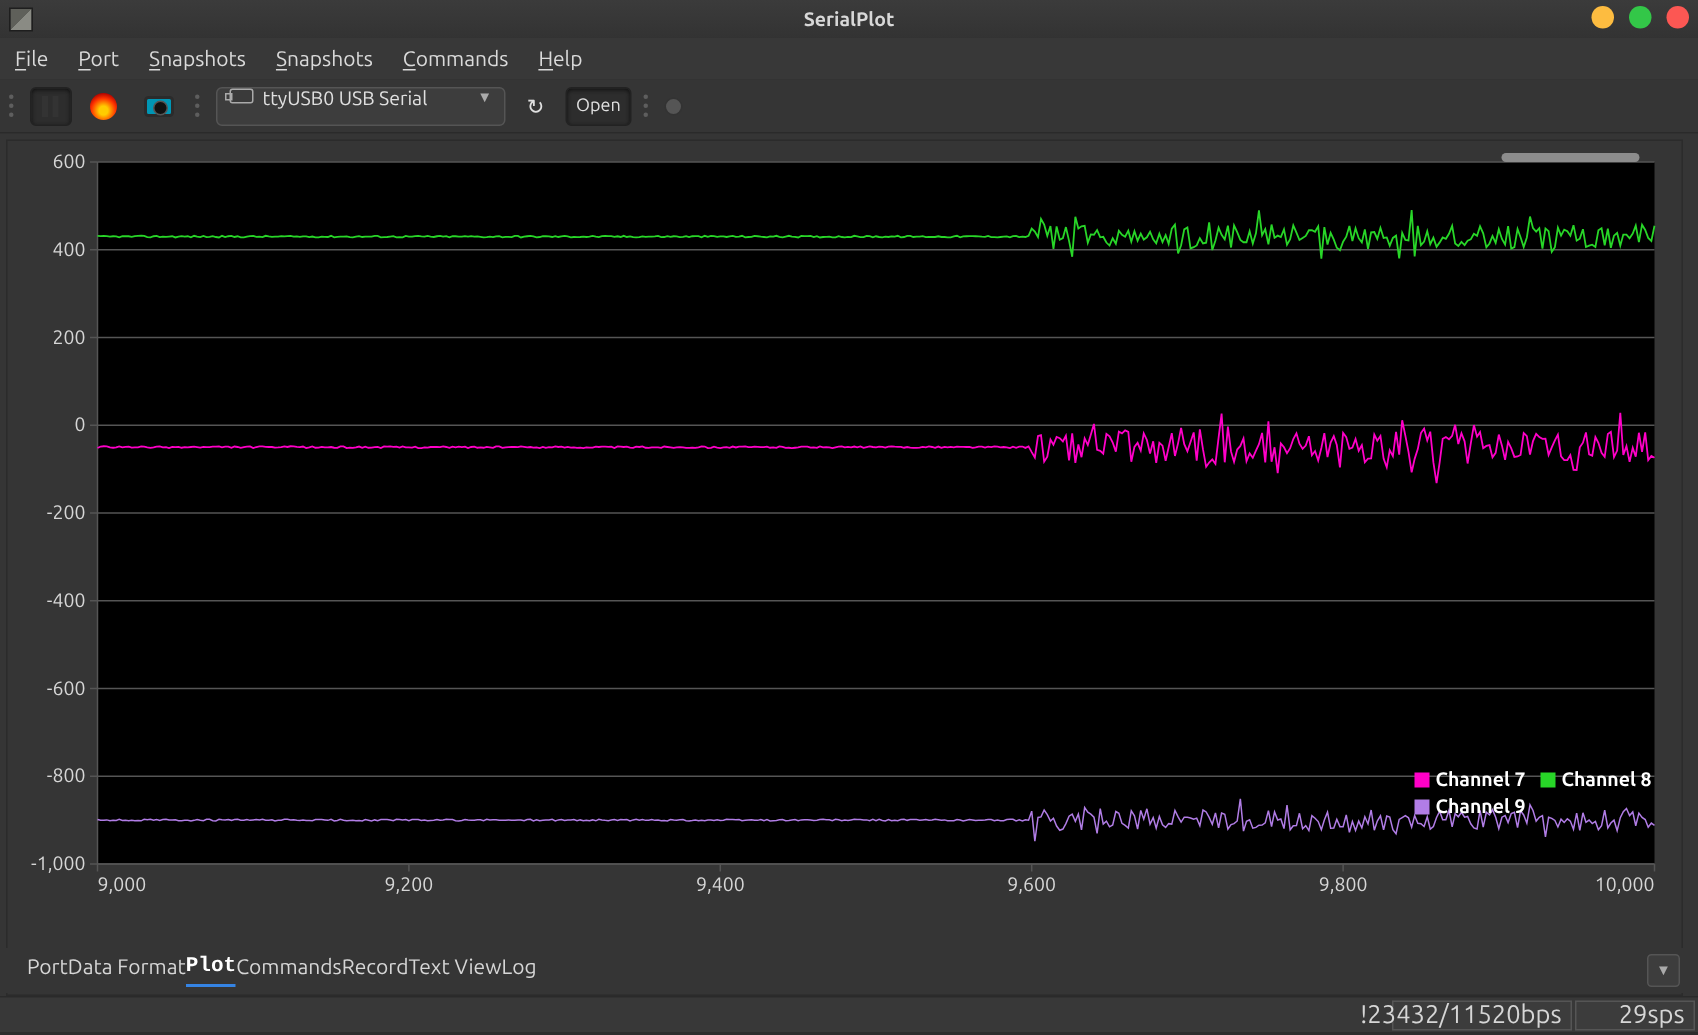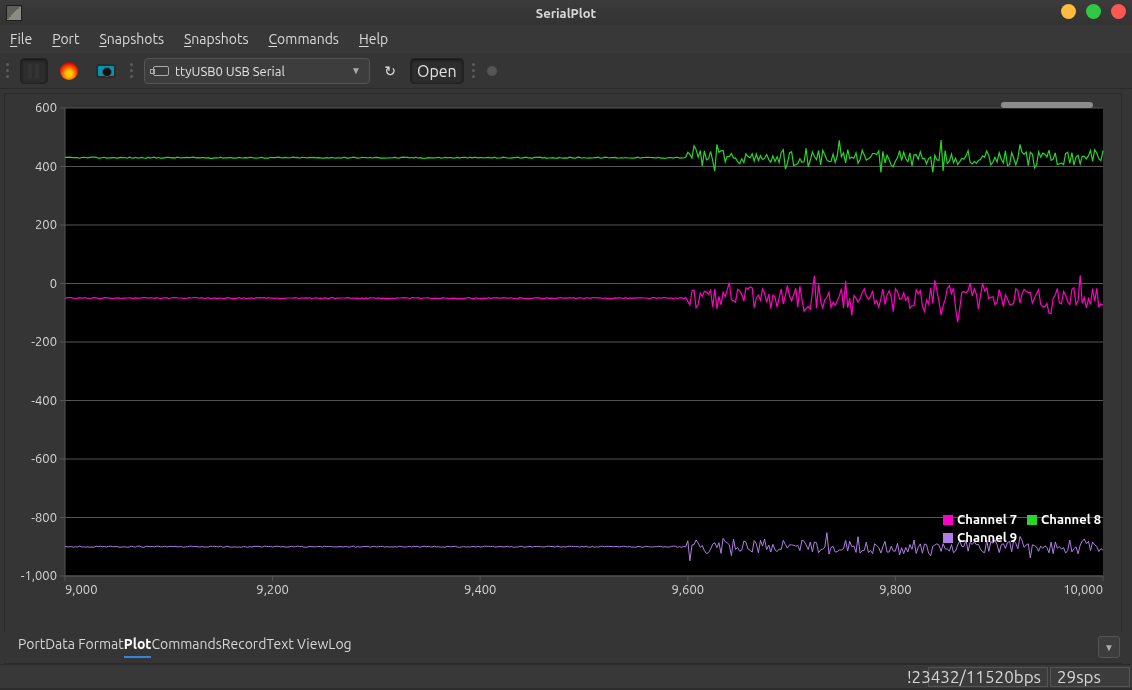--- a/index.html
+++ b/index.html
@@ -49,27 +49,27 @@
   }
   .tb-grip {
     width: 8px; height: 26px; display: flex; flex-direction: column; justify-content: center; gap: 3px;
     margin-right: 2px;
   }
   .tb-grip i { width: 3px; height: 3px; border-radius: 50%; background: #5e5e5e; display: block; margin-left: 2px;}
   .tb-btn {
     height: 26px; min-width: 28px; border-radius: 4px;
     background: #3f3f3f; border: 1px solid #555;
     display: flex; align-items: center; justify-content: center;
-    font-size: 16px; color: #e0e0e0; padding: 0 6px;
+    font-size: 12px; color: #e0e0e0; padding: 0 6px;
   }
   .tb-btn.pressed { background: #2d2d2d; border-color: #222; box-shadow: inset 0 1px 3px #111; }
   .port-select {
     height: 26px; border-radius: 4px; background: #3d3d3d; border: 1px solid #555;
-    display: flex; align-items: center; gap: 6px; padding: 0 8px; font-size: 13px; color: #e0e0e0;
-    width: 226px;
+    display: flex; gap: 6px; padding: 0 8px; font-size: 13px; color: #e0e0e0;
+    width: 193px;
   }
   .port-select .chevron { margin-left: auto; font-size: 10px; color: #aaa; }
   .icon-pause { width: 12px; height: 14px; display: flex; gap: 3px;}
   .icon-pause i { width: 4px; background: #333; display: block; }
   .icon-fire {
     width: 18px; height: 18px; border-radius: 50%;
     background: radial-gradient(circle at 50% 65%, #ffcc00 20%, #ff3300 55%, #aa0000 80%);
   }
   .icon-cam {
     width: 20px; height: 14px; border-radius: 3px;
@@ -106,41 +106,41 @@
   .legend text { fill: #fff; font-size: 13px; font-weight: 600;}
   .legend rect { stroke: none; }
 
   
   .bottom-tabs {
     position: absolute; bottom: 2px; left: 4px; right: 10px;
     height: 30px; background: #353535;
     display: flex; align-items: center; gap: 0; padding-left: 14px;
     font-size: 14px; color: #d6d6d6;
   }
-  .bottom-tabs .tab.active { color: #fff; border-bottom: 2px solid #3584e4; padding-bottom: 4px; font-weight:600;}
+  .bottom-tabs .tab.active { color: #fff; border-bottom: 2px solid #3584e4; padding-bottom: 4px; font-weight:600;font-family:Liberation Mono, monospace;}
   .bottom-tabs .tab { padding-bottom: 6px; }
   .bottom-tabs .expand {
     margin-left: auto; width: 22px; height: 22px; border: 1px solid #555; border-radius: 3px;
     background: #3d3d3d; display:flex;align-items:center;justify-content:center;font-size:10px;color:#aaa;
     margin-right: 2px;
   }
 
   
   .statusbar {
     height: 24px; background: #383838; border-top: 1px solid #2a2a2a;
     display: flex; align-items: center; justify-content: flex-end;
     font-size: 17px; color: #d6d6d6;
   }
   .status-cell {
     border: 1px solid #555; background: #3c3c3c;
     height: 20px; display:flex; align-items:center; padding: 0 6px;
     margin-right: 2px;
   }
   .status-cell.wide { width: 120px; justify-content:flex-end;}
-  .status-cell.med  { width: 80px;  justify-content:flex-start;}
+  .status-cell.med  { width: 80px;  justify-content:flex-end;}
 </style>
 </head>
 <body>
 
 <div class="titlebar">
   <span class="app-icon"></span>
   <span class="title">SerialPlot</span>
   <div class="window-buttons">
     <span class="wb-min"></span>
     <span class="wb-max"></span>

